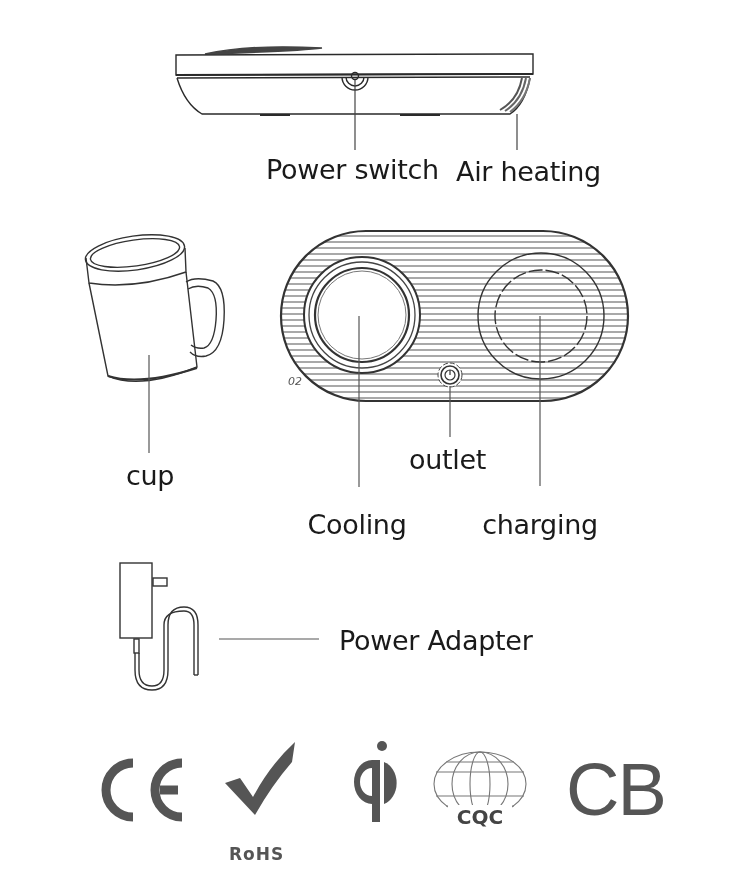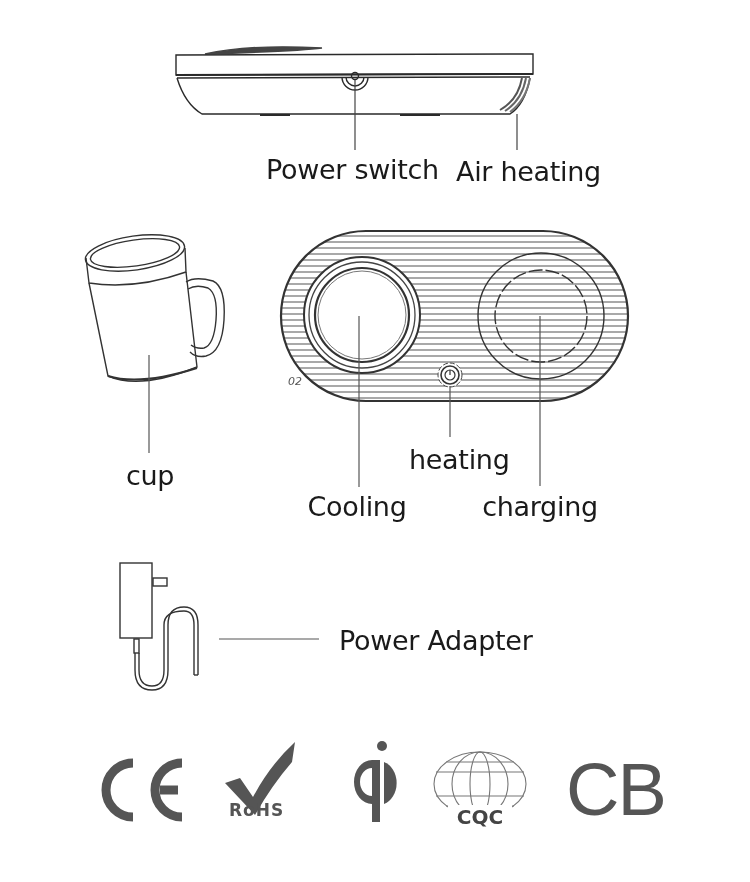--- a/index.html
+++ b/index.html
@@ -1,19 +1,19 @@
 <!DOCTYPE html>
 <html><head>
 <meta charset="utf-8">
 <style>
   html, body { margin:0; padding:0; background:#ffffff; }
   body { width:750px; height:882px; position:relative; overflow:hidden; font-family:"DejaVu Sans", sans-serif; color:#1a1a1a; }
   .abs { position:absolute; }
   .label { position:absolute; font-size:27px; line-height:31px; color:#1a1a1a; white-space:nowrap; letter-spacing:-0.3px; }
-  .center { text-align:center; }
+  .center { text-align:center;margin-top:18px; }
   svg { position:absolute; left:0; top:0; }
 </style>
 </head>
 <body>
 
 <svg width="750" height="882" viewBox="0 0 750 882">
   <defs>
     <clipPath id="ovalClip">
       <rect x="281" y="231" width="347" height="170" rx="85" ry="85"></rect>
     </clipPath>
@@ -156,27 +156,27 @@
   </g>
 </svg>
 
 <div class="label" style="left:266px; top:154px;">Power switch</div>
 <div class="label" style="left:456px; top:156px;">Air heating</div>
 
 <div class="abs" style="left:288px; top:375px; font-size:11px; color:#555; font-style:italic;">02</div>
 
 <div class="label" style="left:126px; top:460px;text-align:right;">cup</div>
 
-<div class="label" style="left:409px; top:444px;">heating</div>
+<div class="label" style="left:409px; top:444px;">outlet</div>
 
 <div class="label center" style="left:264px; top:491px; width:186px;">
   <div>Cooling</div>
 </div>
 
 <div class="label center" style="left:474px; top:491px; width:132px;">
   <div>charging</div>
 </div>
 
 <div class="label" style="left:339px; top:625px;">Power Adapter</div>
 
-<div class="abs" style="left:229px; top:800px; font-size:17px; font-weight:bold; color:#555; letter-spacing:1px; font-family:'DejaVu Sans', sans-serif;">RoHS</div>
+<div class="abs" style="left:229px; top:844px; font-size:17px; font-weight:bold; color:#555; letter-spacing:1px; font-family:'DejaVu Sans', sans-serif;">RoHS</div>
 <div class="abs" style="left:448px; top:772px; width:64px; text-align:center; font-size:20px; font-weight:bold; color:#444; background:#ffffff; line-height:24px; font-family:'DejaVu Sans', sans-serif;margin-top:33px;">CQC</div>
 <div class="abs" style="left:566px; top:750px; font-size:74px; line-height:80px; color:#555; font-family:'Liberation Sans', sans-serif; letter-spacing:-2px;">CB</div>
 
 </body></html>

